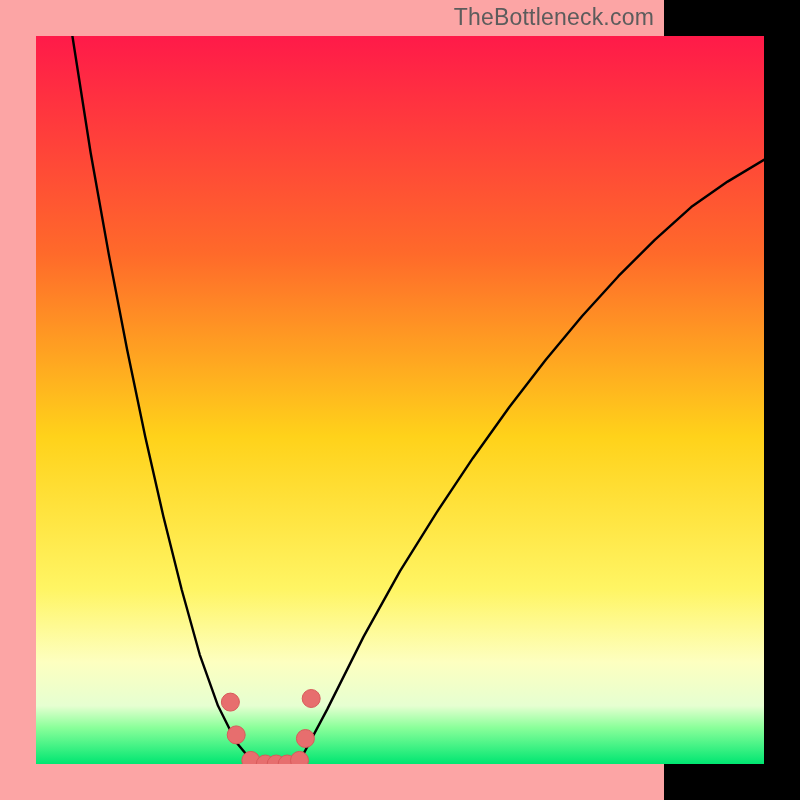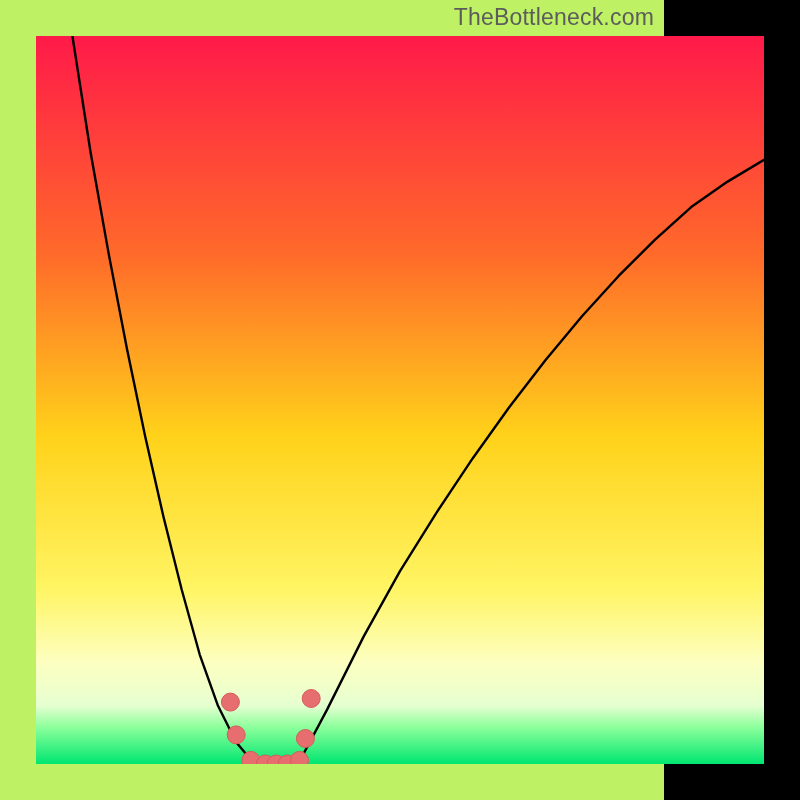--- a/index.html
+++ b/index.html
@@ -10,21 +10,21 @@
     background: #000;
     overflow: hidden;
     font-family: Arial, Helvetica, sans-serif;
   }
   .frame {
     position: absolute;
     left: 0;
     top: 0;
     width: 664px;
     height: 800px;
-    background: #bef264;
+    background: #fca5a5;
   }
   .watermark {
     position: absolute;
     top: 4px;
     right: 10px;
     color: #5c5c5c;
     font-size: 23px;
     font-weight: 500;
     letter-spacing: 0.2px;
     z-index: 10;

